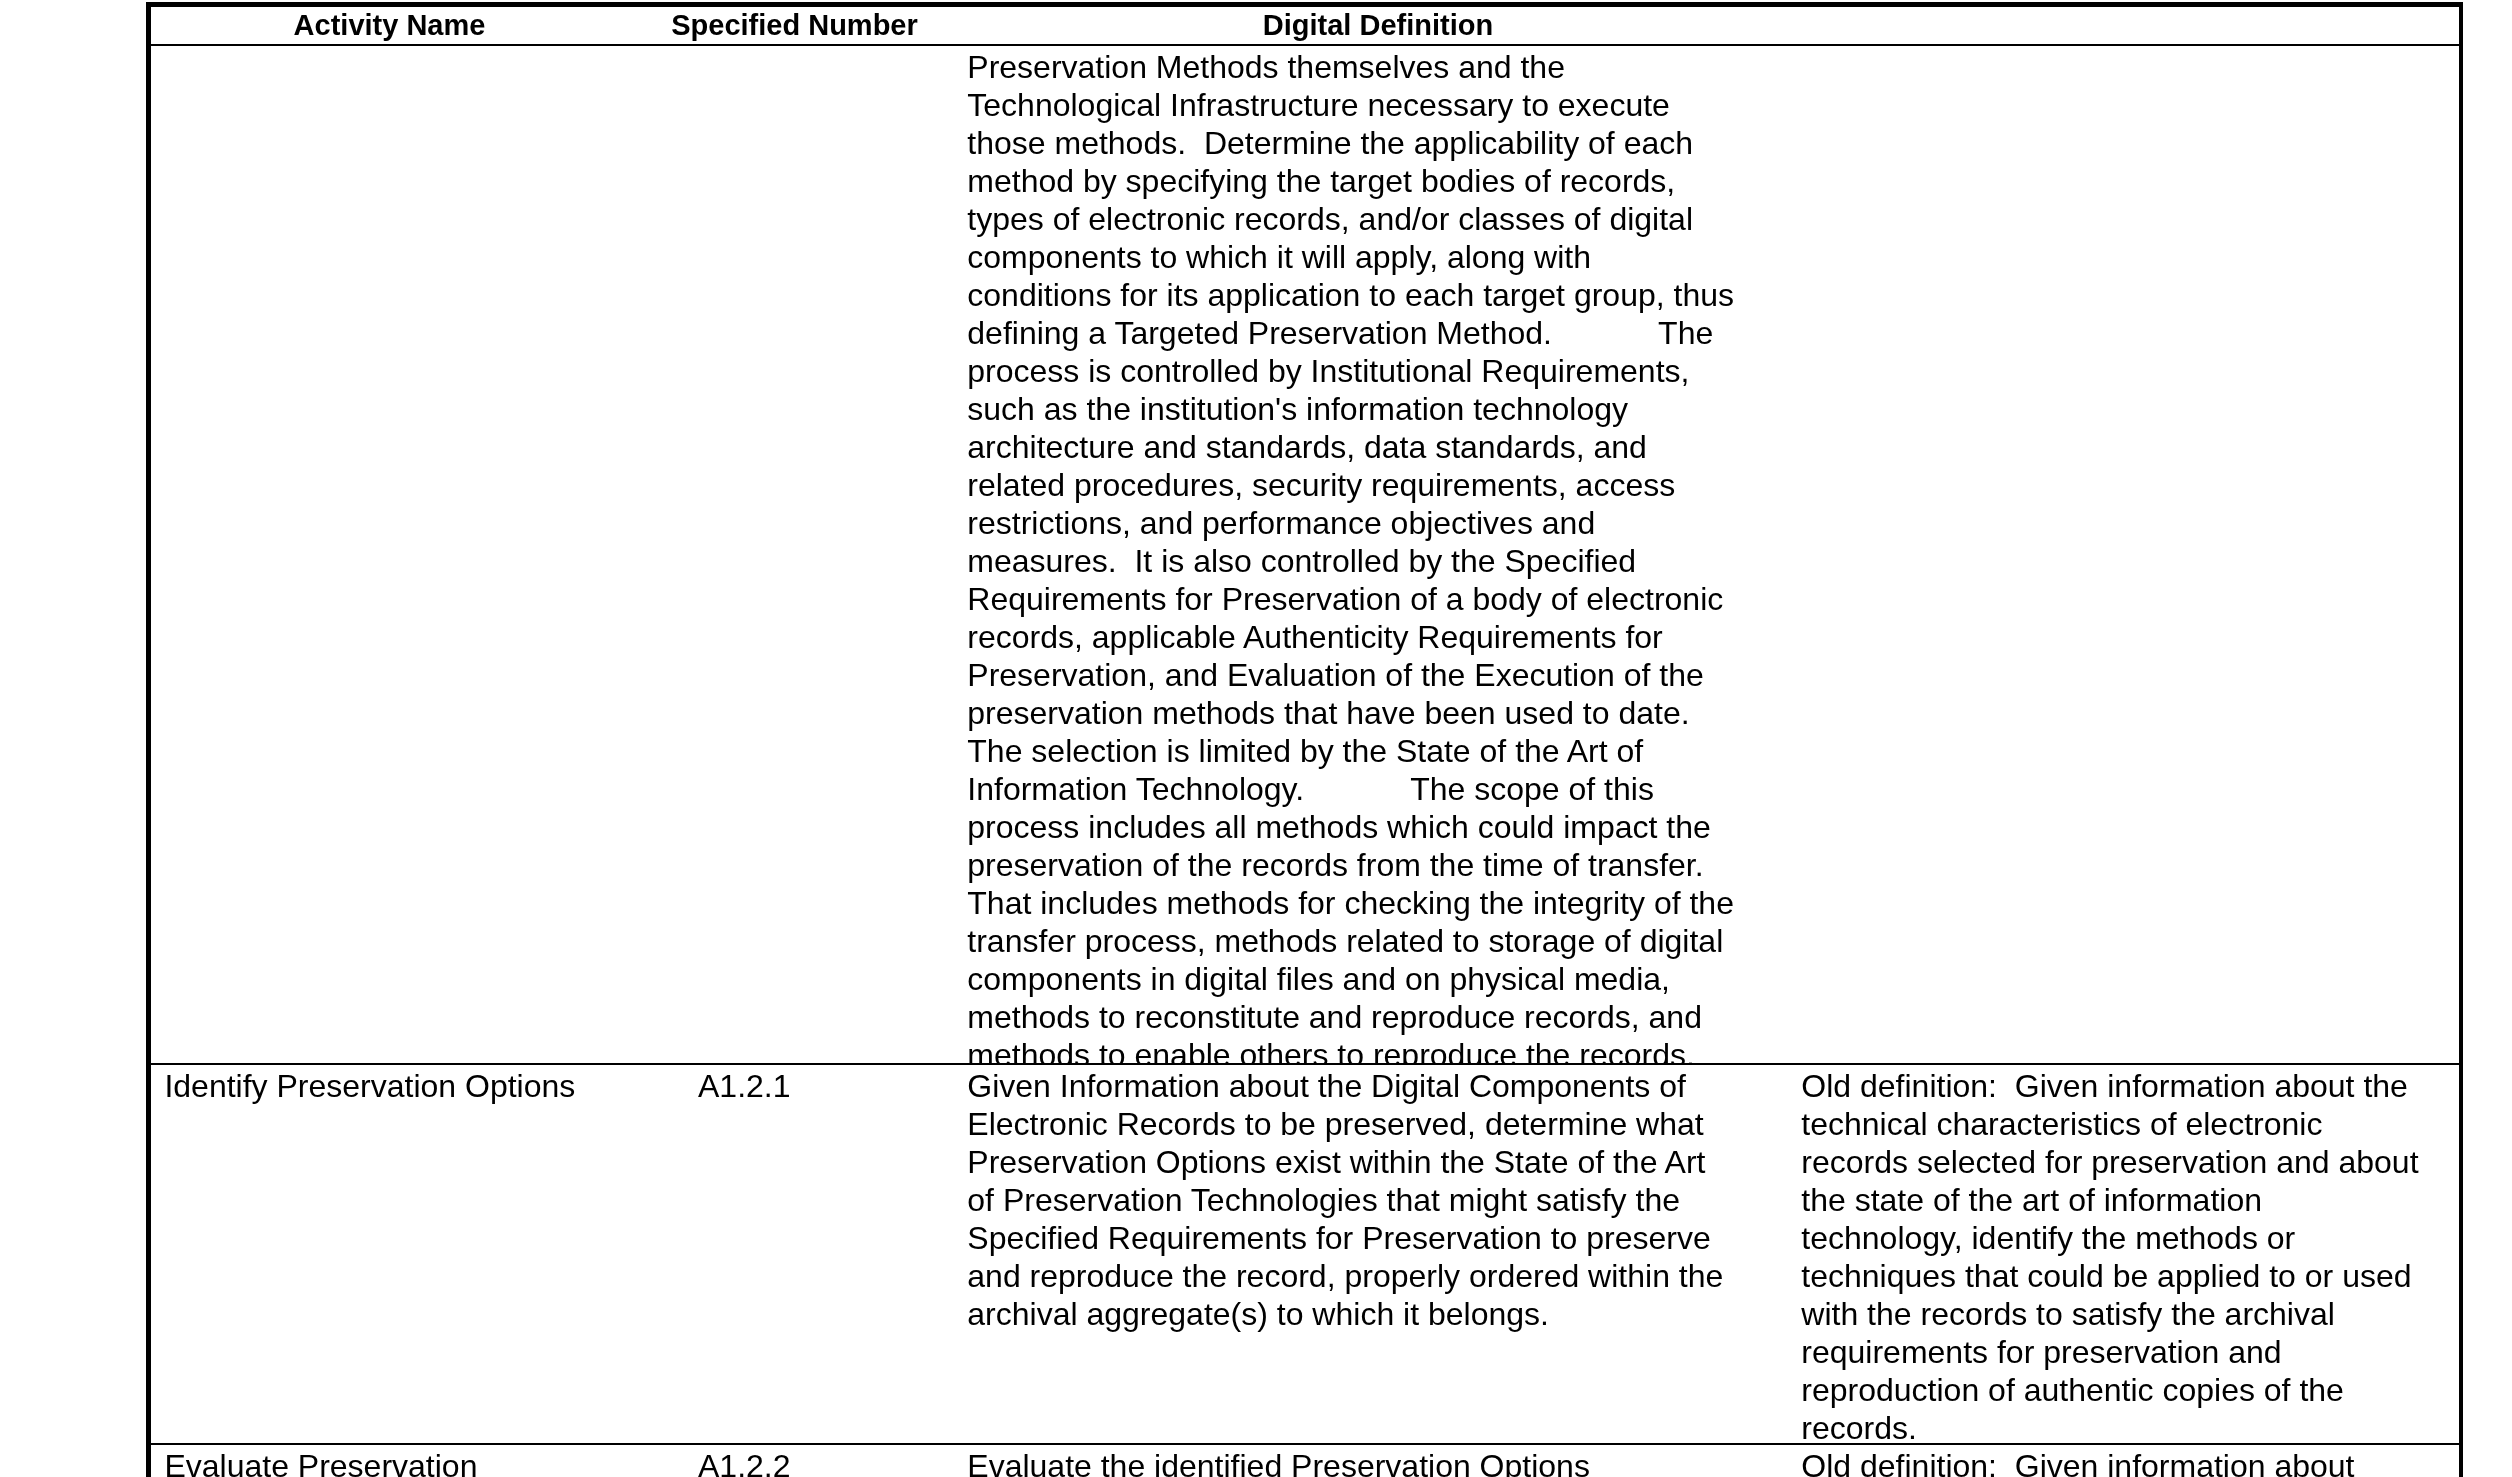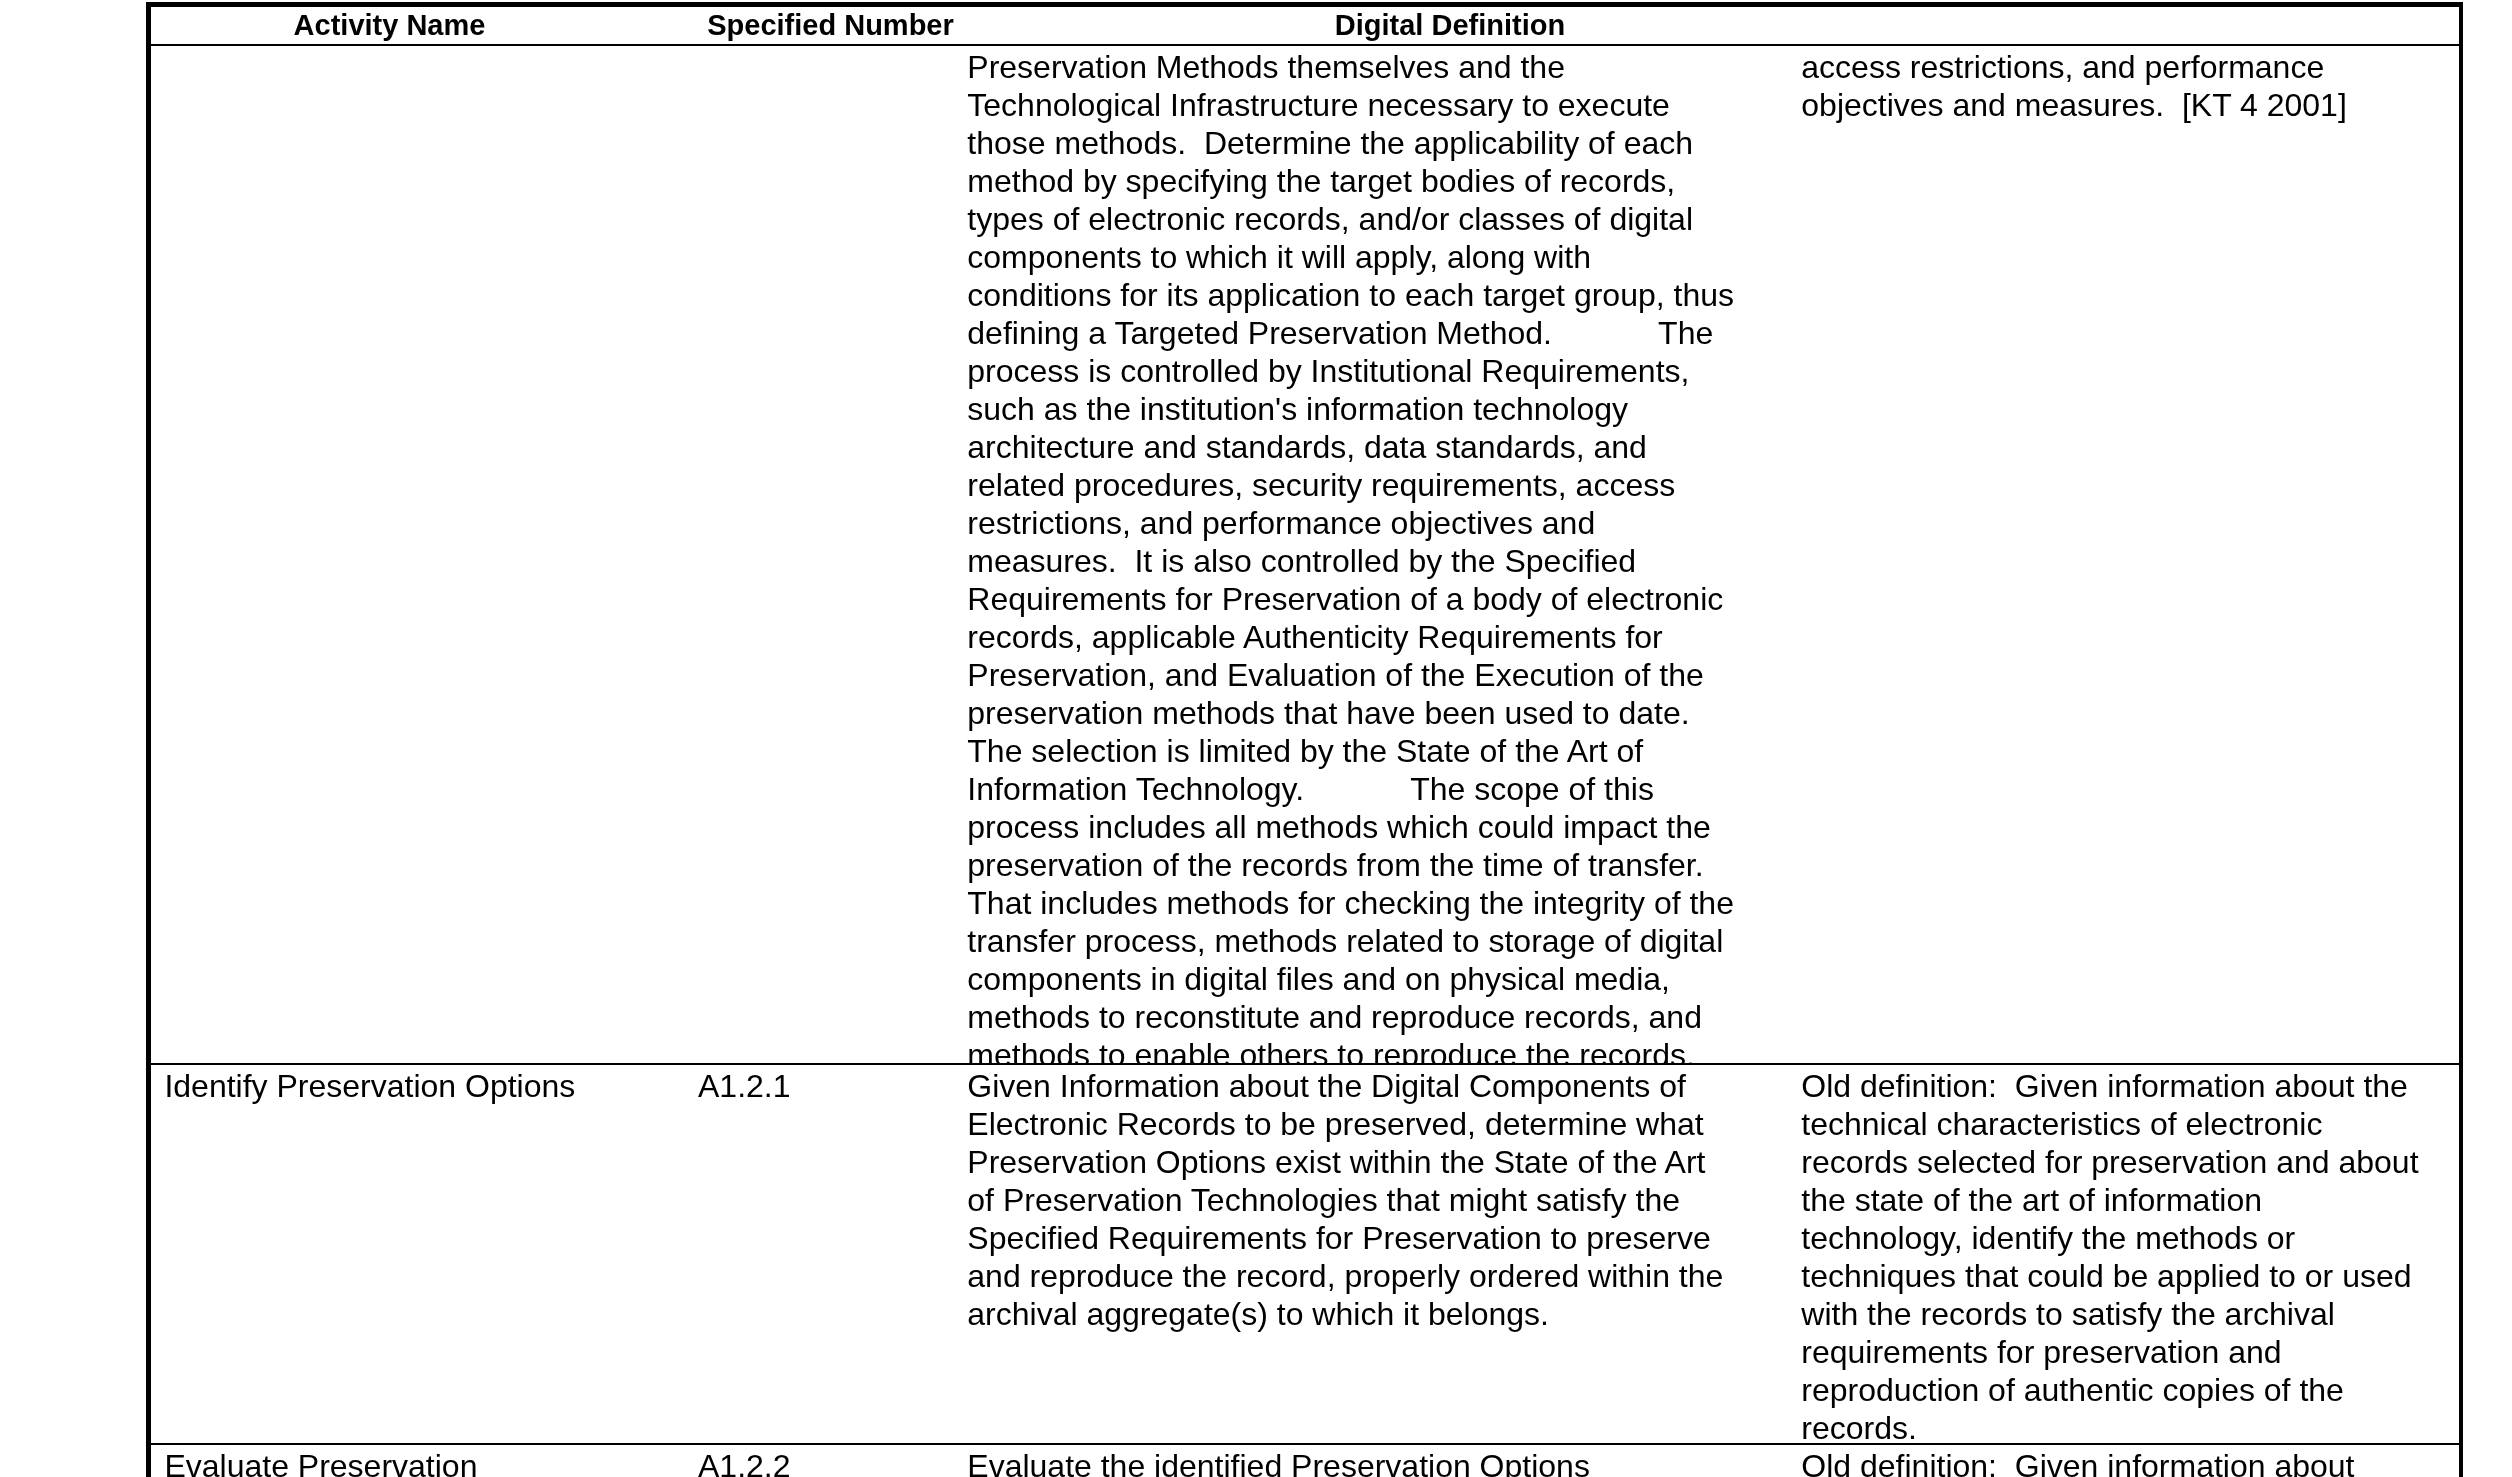--- a/index.html
+++ b/index.html
@@ -32,21 +32,20 @@
   }
   .trow {
     display: grid;
     grid-template-columns: 477px 333px 834px 662px;
     box-sizing: border-box;
     border-bottom: 2.4px solid #000;
   }
   .trow.header-row {
     height: 39px;
     align-items: center;
-    gap: 36px;
   }
   .trow.row-1 { height: 1019px; }
   .trow.row-2 { height: 380px; }
   .trow.row-3 { border-bottom: none; height: 79px; }
   .hcell {
     font-weight: bold;
     font-size: 29px;
     line-height: 35px;
     text-align: center;
     white-space: nowrap;
@@ -99,22 +98,20 @@
 preservation methods that have been used to date.
 The selection is limited by the State of the Art of
 Information Technology.            The scope of this
 process includes all methods which could impact the
 preservation of the records from the time of transfer.
 That includes methods for checking the integrity of the
 transfer process, methods related to storage of digital
 components in digital files and on physical media,
 methods to reconstitute and reproduce records, and
 methods to enable others to reproduce the records.</div>
-    <div class="cell c4">access restrictions, and performance
-objectives and measures.  [KT 4 2001]</div>
   </div>
 
   <div class="trow row-2">
     <div class="cell c1">Identify Preservation Options</div>
     <div class="cell c2">A1.2.1</div>
     <div class="cell c3">Given Information about the Digital Components of
 Electronic Records to be preserved, determine what
 Preservation Options exist within the State of the Art
 of Preservation Technologies that might satisfy the
 Specified Requirements for Preservation to preserve

